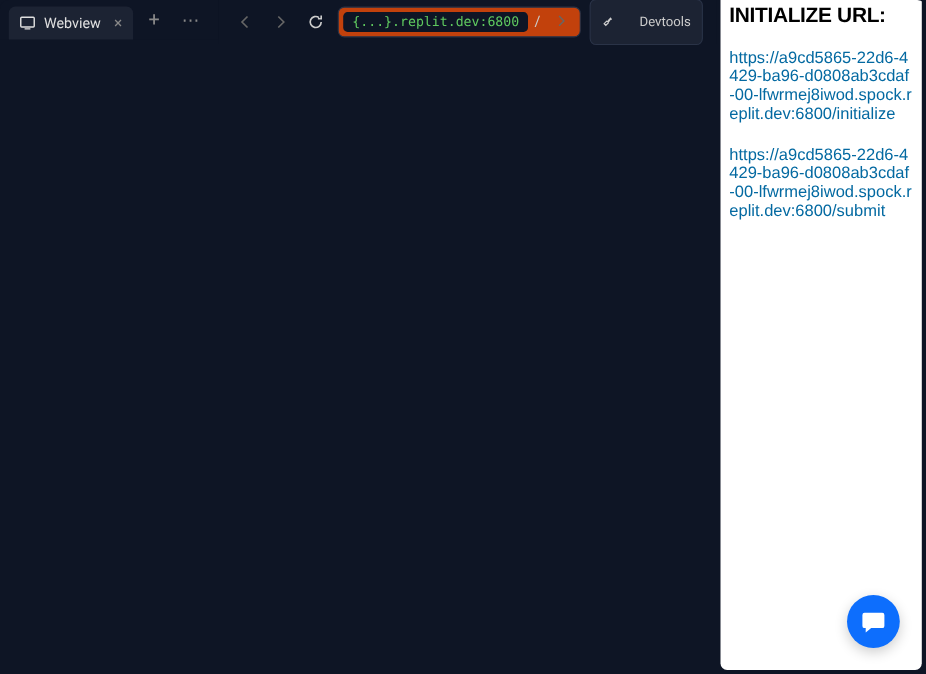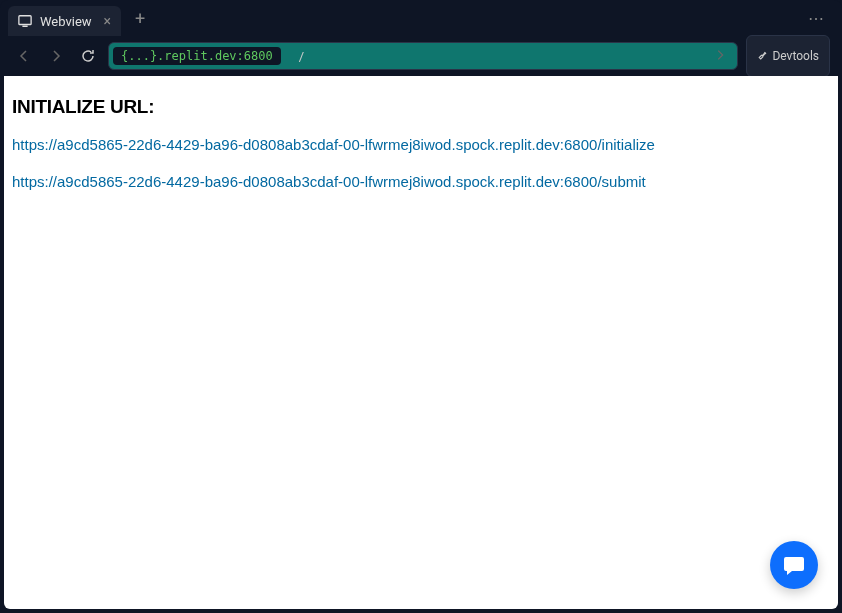--- a/index.html
+++ b/index.html
@@ -14,21 +14,21 @@
       width: 842px;
       height: 613px;
       overflow: hidden;
       border-radius: 8px;
     }
     
     .window {
       width: 100%;
       height: 100%;
       display: flex;
-      flex-direction: column;
+      flex-direction: row;
     }
     
     
     .tab-bar {
       background: #0e1525;
       height: 36px;
       display: flex;
       align-items: center;
       padding: 0 8px;
       gap: 2px;
@@ -101,28 +101,28 @@
       color: #666;
       cursor: pointer;
     }
     
     .nav-btn.enabled {
       color: #ccc;
     }
     
     .url-bar {
       flex: 1;
-      background: #0f766e;
+      background: #c2410c;
       border: 1px solid #2a3347;
       border-radius: 6px;
       height: 28px;
       display: flex;
       align-items: center;
       padding: 0 4px 0 4px;
-      gap: 18px;
+      gap: 6px;
     }
     
     .url-host {
       background: #0e1525;
       color: #5fc95f;
       padding: 2px 8px;
       border-radius: 4px;
       font-size: 12px;
       font-family: monospace;
     }
@@ -140,40 +140,40 @@
     
     .toolbar-btn {
       background: #1c2333;
       border: 1px solid #2a3347;
       color: #ccc;
       padding: 20px 10px;
       border-radius: 6px;
       font-size: 12px;
       display: flex;
       align-items: center;
-      gap: 3px;
+      gap: 22px;
       cursor: pointer;
       height: 28px;
     }
     
     .toolbar-btn-icon {
       width: 12px;
       height: 12px;
       display: flex;
       align-items: center;
       justify-content: center;
     }
     
     
     .content {
       flex: 1;
       background: #ffffff;
       margin: 0 4px 4px 4px;
       border-radius: 0 0 6px 6px;
-      padding: 20px 8px;
+      padding: 4px 8px;
       overflow: hidden;
       position: relative;
     }
     
     .heading {
       font-size: 19px;
       font-weight: 800;
       color: #000;
       margin-bottom: 18px;
       font-family: Arial, sans-serif;

